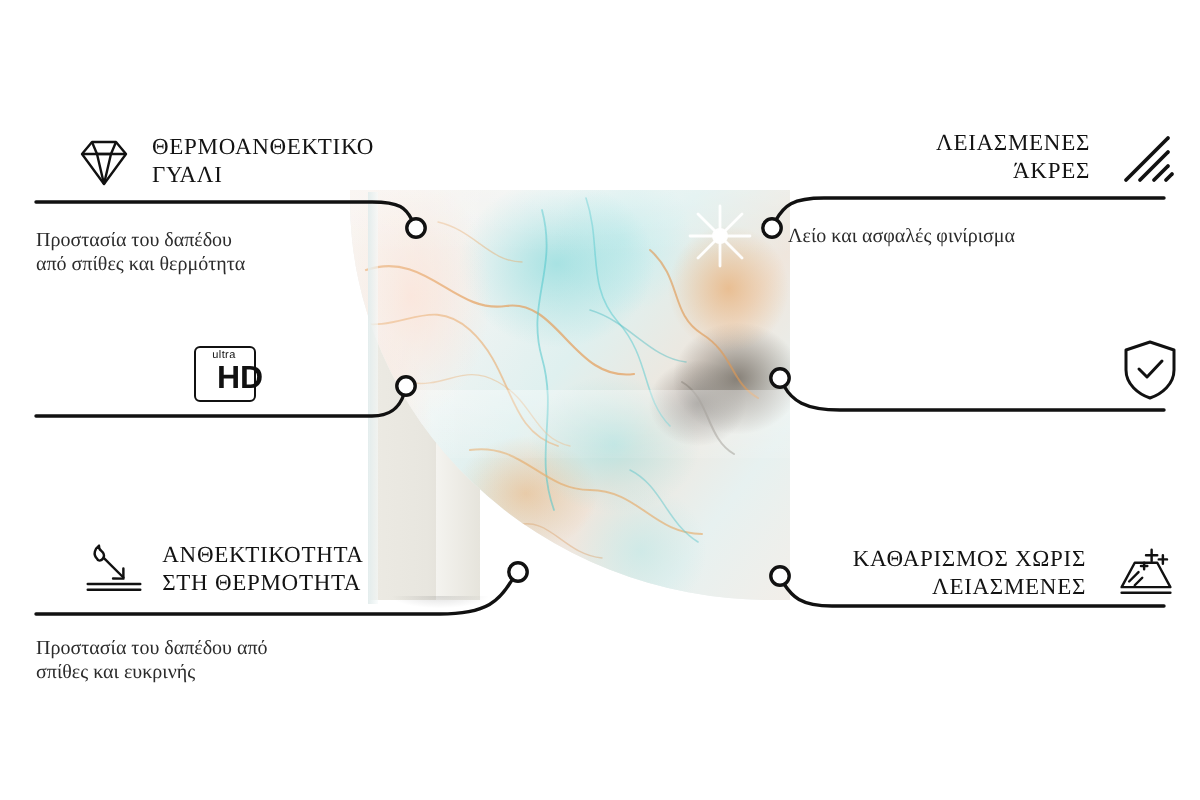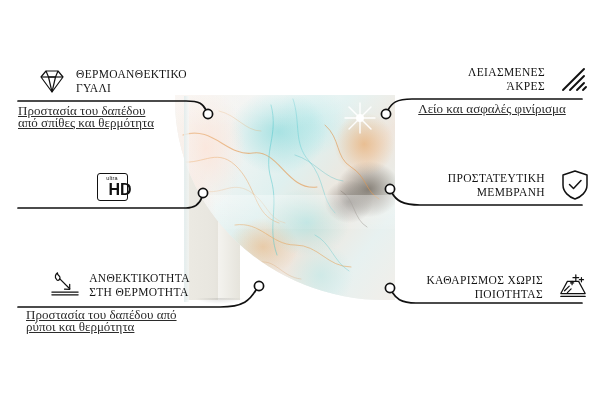--- a/index.html
+++ b/index.html
@@ -148,29 +148,28 @@
     letter-spacing: 0.35px;
     line-height: 14px;
     color: #131313;
     font-weight: 400;
     white-space: pre-line;
   }
   .feature.left .title { text-align: left; }
   .feature.right .title { text-align: right; }
   .feature .desc {
     font-family: "Liberation Serif", "DejaVu Serif", serif;
-    font-size: 13px;
+    font-size: 10px;
     line-height: 11.5px;
     color: #2b2b2b;
     white-space: pre-line;
-    margin-top: 7px;
-    text-decoration: underline;
+    margin-top: 17px;
   }
   .feature.left .desc { text-align: left; }
-  .feature.right .desc { text-align: center; }
+  .feature.right .desc { text-align: left; }
 
   
   .hd-badge {
     width: 29px;
     height: 26px;
     border: 1.4px solid #111;
     border-radius: 3px;
     display: flex;
     flex-direction: column;
     align-items: center;
@@ -188,21 +187,21 @@
     font-size: 16px;
     font-weight: 700;
     color: #111;
     margin-top: 1px;
     padding-left: 16px;
   }
 
   
   #f-heat-glass { left: 18px; top: 64px; }
   #f-print      { left: 18px; top: 170px; }
-  #f-heat-res   { left: 26px; top: 268px; }
+  #f-heat-res   { left: 18px; top: 268px; }
   
   #f-edges      { left: 394px; top: 62px; }
   #f-membrane   { left: 394px; top: 168px; }
   #f-cleaning   { left: 392px; top: 270px; }
 
   .feature.right { width: 196px; }
 </style>
 </head>
 <body>
 
@@ -312,21 +311,21 @@
             <path d="M15.5,19.5 L21,19.6 L21,14.2"></path>
             <path d="M2,22.5 L30,22.5"></path>
             <path d="M2,25.5 L30,25.5"></path>
           </g>
         </svg>
       </span>
       <span class="title">ΑΝΘΕΚΤΙΚΟΤΗΤΑ
 ΣΤΗ ΘΕΡΜΟΤΗΤΑ</span>
     </div>
     <div class="desc">Προστασία του δαπέδου από
-ρύποι και θερμότητα</div>
+σπίθες και ευκρινής</div>
   </div>
 
   <div class="feature right" id="f-edges">
     <div class="head">
       <span class="title">ΛΕΙΑΣΜΕΝΕΣ
 ΆΚΡΕΣ</span>
       <span class="icon">
         <svg viewBox="0 0 30 30" width="30" height="30">
           <g fill="none" stroke="#111" stroke-width="1.9" stroke-linecap="round">
             <path d="M3,26 L24,5"></path>
@@ -335,37 +334,35 @@
             <path d="M23,26 L26,23"></path>
           </g>
         </svg>
       </span>
     </div>
     <div class="desc">Λείο και ασφαλές φινίρισμα</div>
   </div>
 
   <div class="feature right" id="f-membrane">
     <div class="head">
-      <span class="title">ΠΡΟΣΤΑΤΕΥΤΙΚΗ
-ΜΕΜΒΡΑΝΗ</span>
       <span class="icon">
         <svg viewBox="0 0 30 32" width="30" height="32">
           <g fill="none" stroke="#111" stroke-width="1.5" stroke-linecap="round" stroke-linejoin="round">
             <path d="M15,2 L27,6 L27,16 C27,23 21,28 15,30 C9,28 3,23 3,16 L3,6 Z"></path>
             <path d="M9.5,15.5 L13.5,19.5 L21,11.5"></path>
           </g>
         </svg>
       </span>
     </div>
   </div>
 
   <div class="feature right" id="f-cleaning">
     <div class="head">
       <span class="title">ΚΑΘΑΡΙΣΜΟΣ ΧΩΡΙΣ
-ΠΟΙΟΤΗΤΑΣ</span>
+ΛΕΙΑΣΜΕΝΕΣ</span>
       <span class="icon">
         <svg viewBox="0 0 32 30" width="32" height="30">
           <g fill="none" stroke="#111" stroke-width="1.3" stroke-linecap="round" stroke-linejoin="round">
             <path d="M3,22 L10,9 L22,9 L29,22 Z"></path>
             <path d="M3,25 L29,25"></path>
             <path d="M7,19 L12,14"></path>
             <path d="M10,21 L14,17"></path>
             <path d="M19,2 L19,8 M16,5 L22,5"></path>
             <path d="M25,5 L25,9.5 M22.8,7.2 L27.2,7.2"></path>
             <path d="M15,9 L15,12.5 M13.3,10.7 L16.7,10.7"></path>

